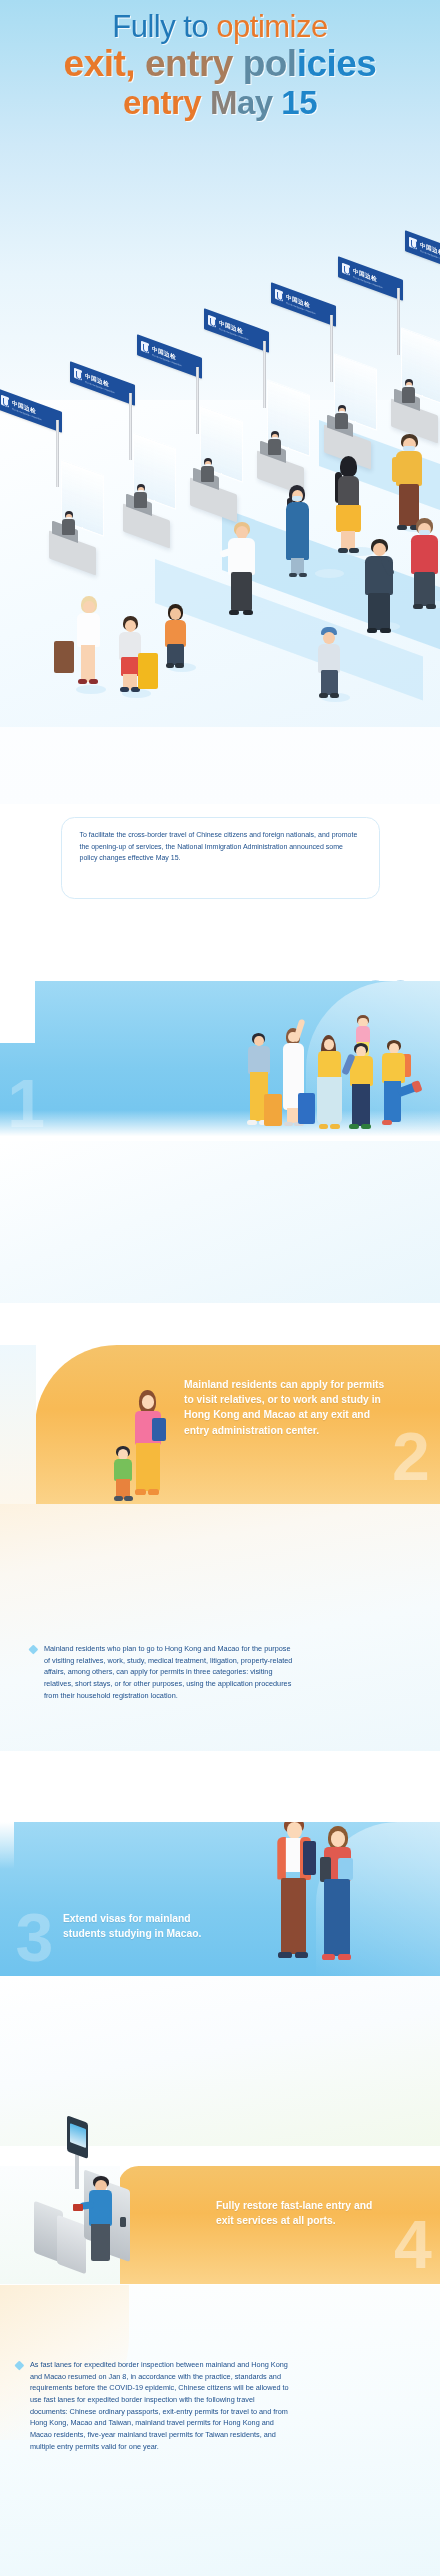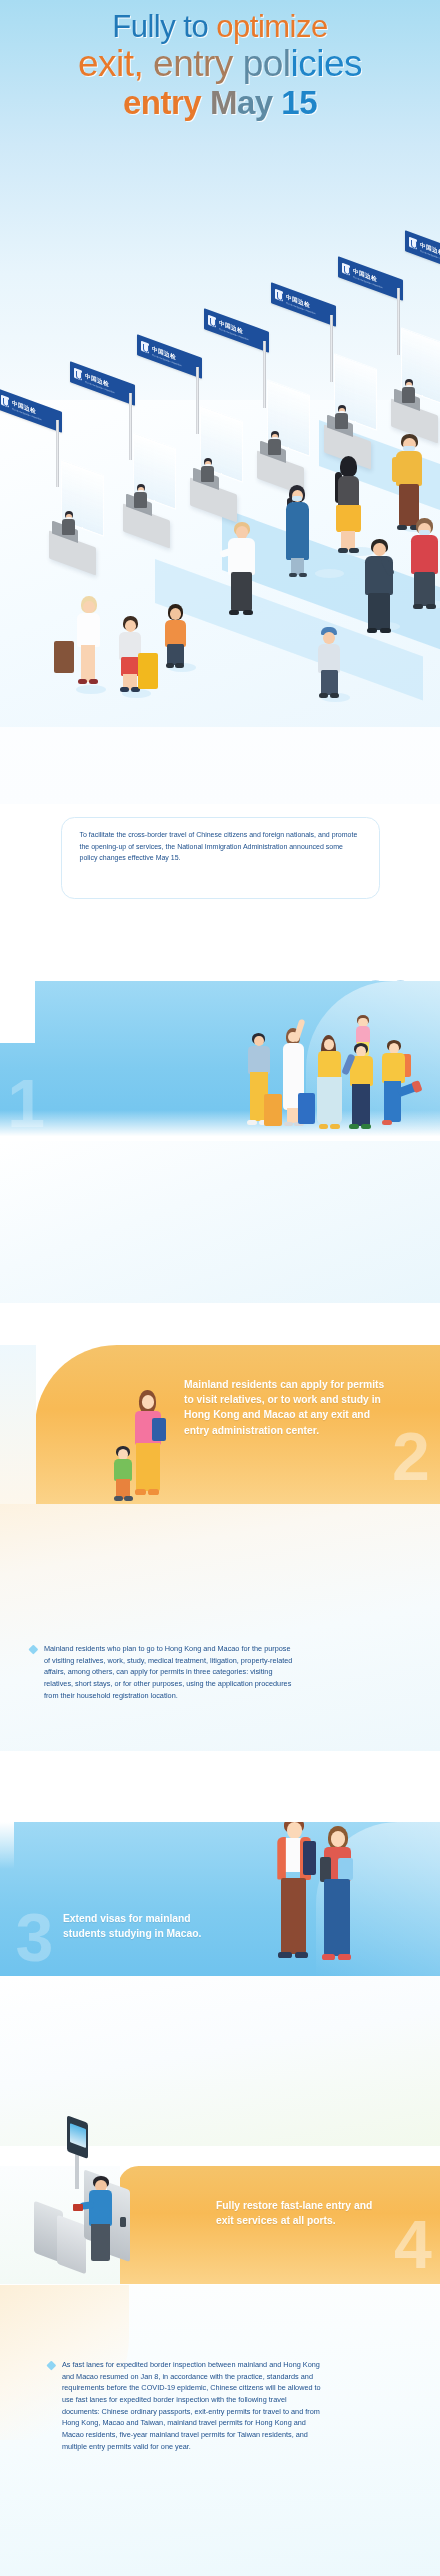--- a/index.html
+++ b/index.html
@@ -20,21 +20,21 @@
   .hero {
     position: absolute; left: 0; top: 0; width: 440px; height: 804px;
     background: linear-gradient(180deg, #a8dcf2 0%, #cfe9f8 18%, #e8f5fc 34%, #f6fbfe 50%, #ffffff 66%, #fbfdff 100%);
   }
   .title-block {
     position: absolute; left: 0; top: 11.3px; width: 440px; text-align: center;
   }
   .tline { display:block; line-height: 1.02; letter-spacing: -0.5px;
     text-shadow: 1px 1px 0 rgba(255,255,255,.85); }
   .tline1 { font-size: 31px; font-weight: 300; }
-  .tline2 { font-size: 37px; font-weight: 400; margin-top: 2.1px;}
+  .tline2 { font-size: 37px; font-weight: 700; margin-top: 2.1px;}
   .tline3 { font-size: 33px; font-weight: 700; margin-top: 3.1px;}
   .t-blue   { color: #2179b8; }
   .t-orange { color: #e8792b; }
   .t-brown  { color: #a97d5c; }
   .t-gray   { color: #8a8179; }
   .t-steel  { color: #5e8aa3; }
   .t-dblue  { color: #1f85c9; }
 
   
   .scene { position: absolute; left: 0; top: 178px; width: 440px; height: 549px; overflow: hidden; }
@@ -571,19 +571,19 @@
       <span class="p-torso" style="left:3.1px;top:14.4px;width:23px;height:36px;background:#2f86c8;"></span>
       <span class="p-arm" style="left:-6.2px;top:26px;width:14.4px;height:6.7px;background:#2f86c8;transform:rotate(-8deg);"></span>
       <span class="bag" style="left:-13.4px;top:28px;width:10.3px;height:7.2px;background:#c0392b;border-radius:1px;"></span>
       <span class="p-legL" style="left:5.2px;top:48px;width:18.5px;height:37px;background:#4b5560;"></span>
     </div>
   </div>
 
   <div class="soft-bg" style="top:2285px; height:590px; background:linear-gradient(175deg,#fdfefe 0%, #f6fcfe 25%, #e8f7fc 65%, #d9f2fb 100%);"></div>
   <div class="soft-bg" style="top:2285px; left:0; width:129px; height:155px; background:linear-gradient(150deg,#fcefd8 0%, #fdf8ee 45%, rgba(255,255,255,0) 78%); border-bottom-right-radius:103px;"></div>
 
-  <div class="body-block" style="left:48px; top:2359px; width:273px;">
+  <div class="body-block" style="left:16px; top:2359px; width:273px;">
     <span class="diamond"></span>
     <p>As fast lanes for expedited border inspection between mainland and Hong Kong and Macao resumed on Jan 8, in accordance with the practice, standards and requirements before the COVID-19 epidemic, Chinese citizens will be allowed to use fast lanes for expedited border inspection with the following travel documents: Chinese ordinary passports, exit-entry permits for travel to and from Hong Kong, Macao and Taiwan, mainland travel permits for Hong Kong and Macao residents, five-year mainland travel permits for Taiwan residents, and multiple entry permits valid for one year.</p>
   </div>
 
 </div>
 
 
 </body></html>

